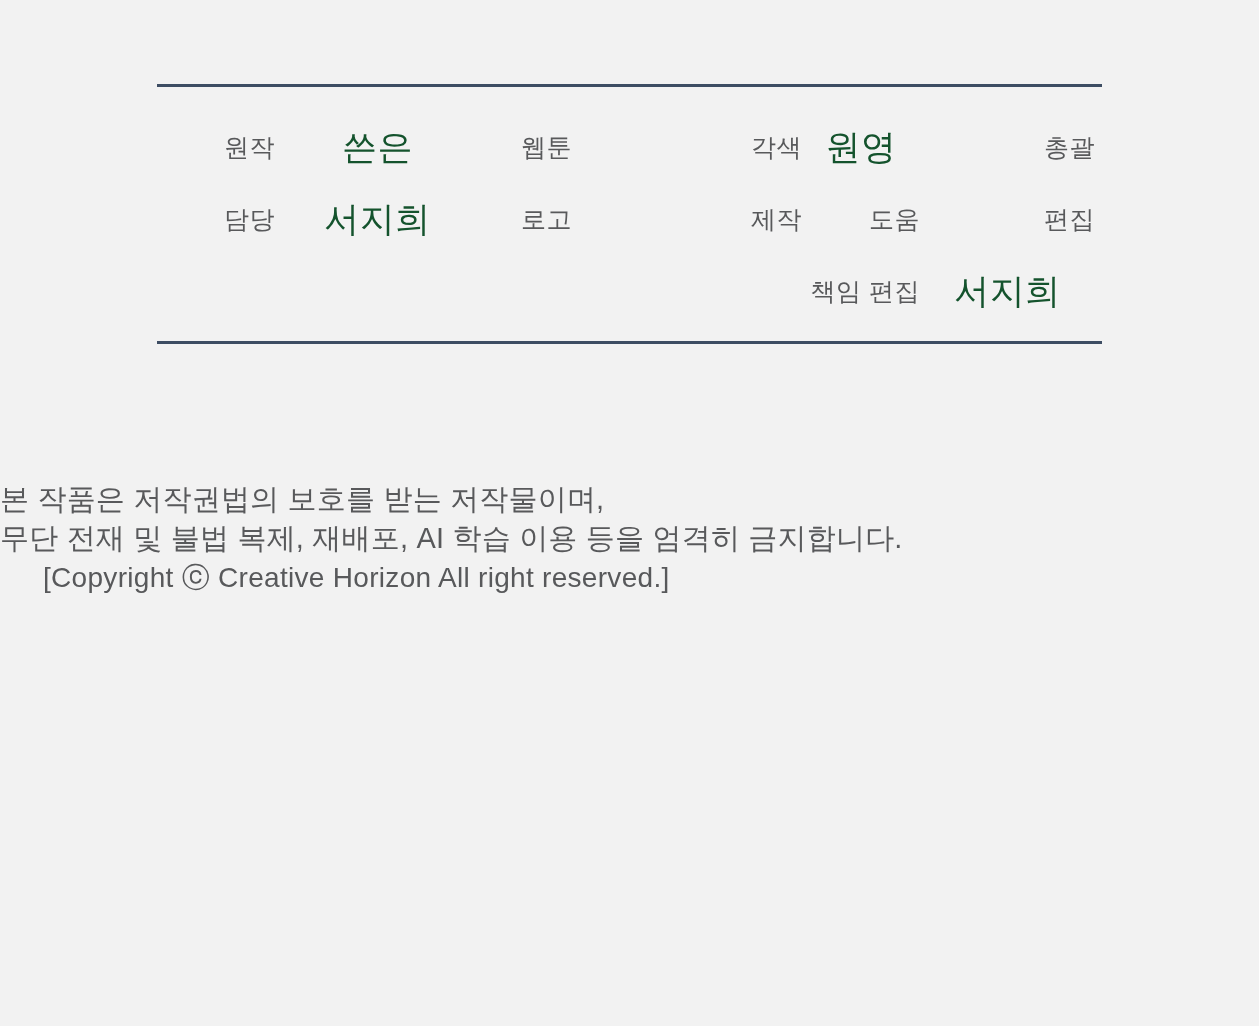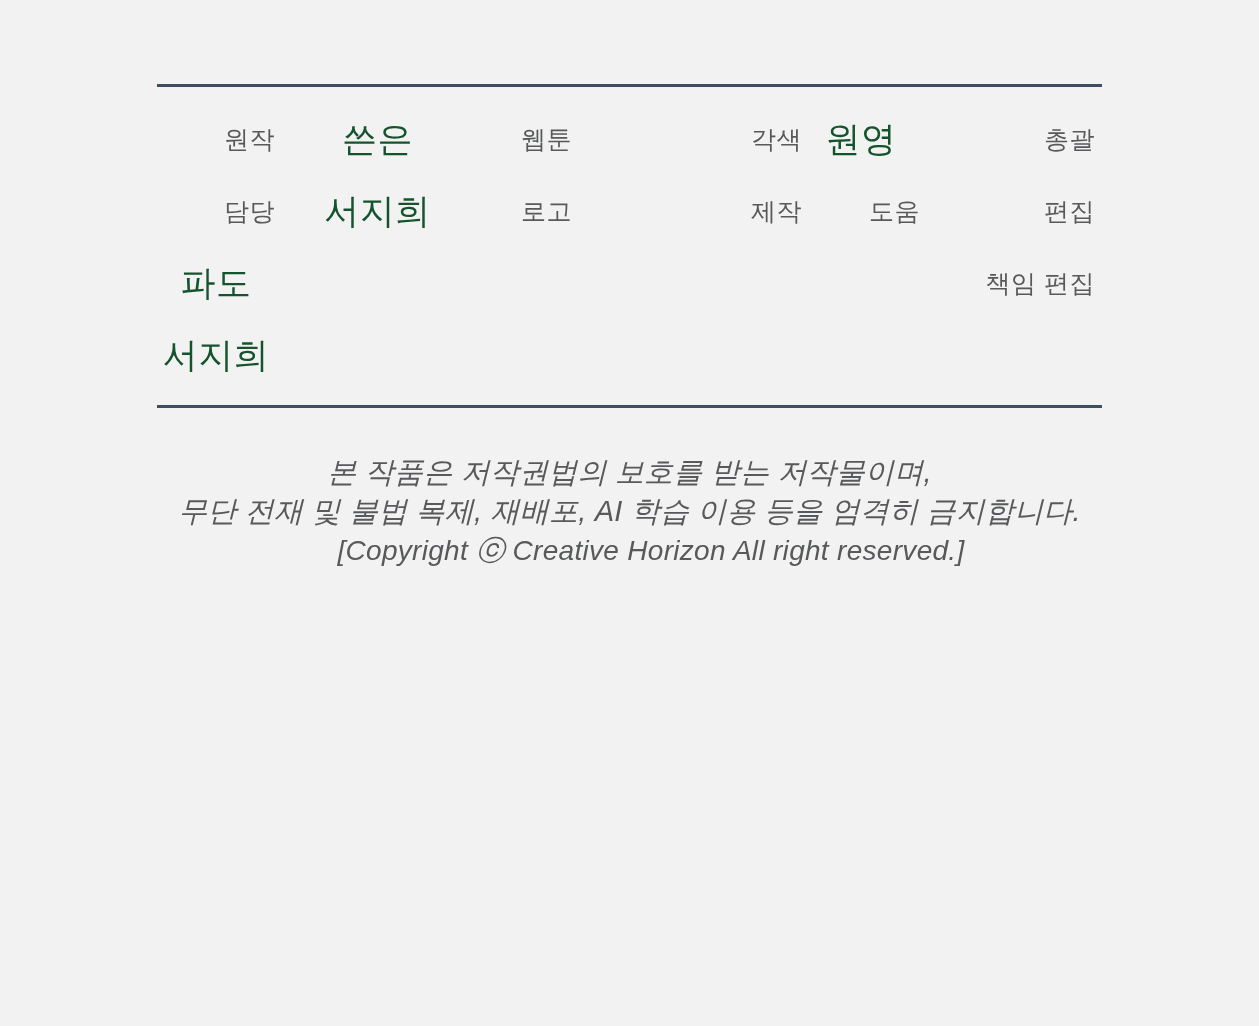--- a/index.html
+++ b/index.html
@@ -37,21 +37,21 @@
 
   .rule.bottom {
     margin-top: 0;
   }
 
   .credits-grid {
     display: grid;
     grid-template-columns: 118px 205px 92px 230px 118px 175px;
     grid-auto-rows: 72px;
     align-items: center;
-    padding-top: 16px;
+    padding-top: 24px;
     padding-bottom: 14px;
   }
 
   .label {
     text-align: right;
     font-size: 25px;
     letter-spacing: 0.5px;
     color: #58595b;
     padding-right: 0;
     white-space: nowrap;
@@ -66,25 +66,24 @@
   }
 
   .spacer {
     font-size: 0;
     line-height: 0;
   }
 
   .copyright {
     position: absolute;
     left: 0;
-    top: 453px;
+    top: 480px;
     width: 1259px;
-    text-align: center;
+    text-align: left;
     color: #58595b;
-    font-style: italic;
   }
 
   .copyright p {
     margin: 0;
     font-size: 29px;
     line-height: 39px;
     letter-spacing: 0.2px;
   }
 
   .copyright p.latin {
@@ -111,21 +110,20 @@
       <div class="value">원영</div>
 
       <div class="label">총괄</div>
       <div class="label">담당</div>
       <div class="value">서지희</div>
       <div class="label">로고</div>
 
       <div class="label">제작</div>
       <div class="label">도움</div>
       <div class="label">편집</div>
-      <div class="value">파도</div>
 
       <div class="label spacer"></div>
       <div class="value spacer"></div>
       <div class="label spacer"></div>
       <div class="value spacer"></div>
       <div class="label">책임 편집</div>
       <div class="value">서지희</div>
 
     </div>
 

